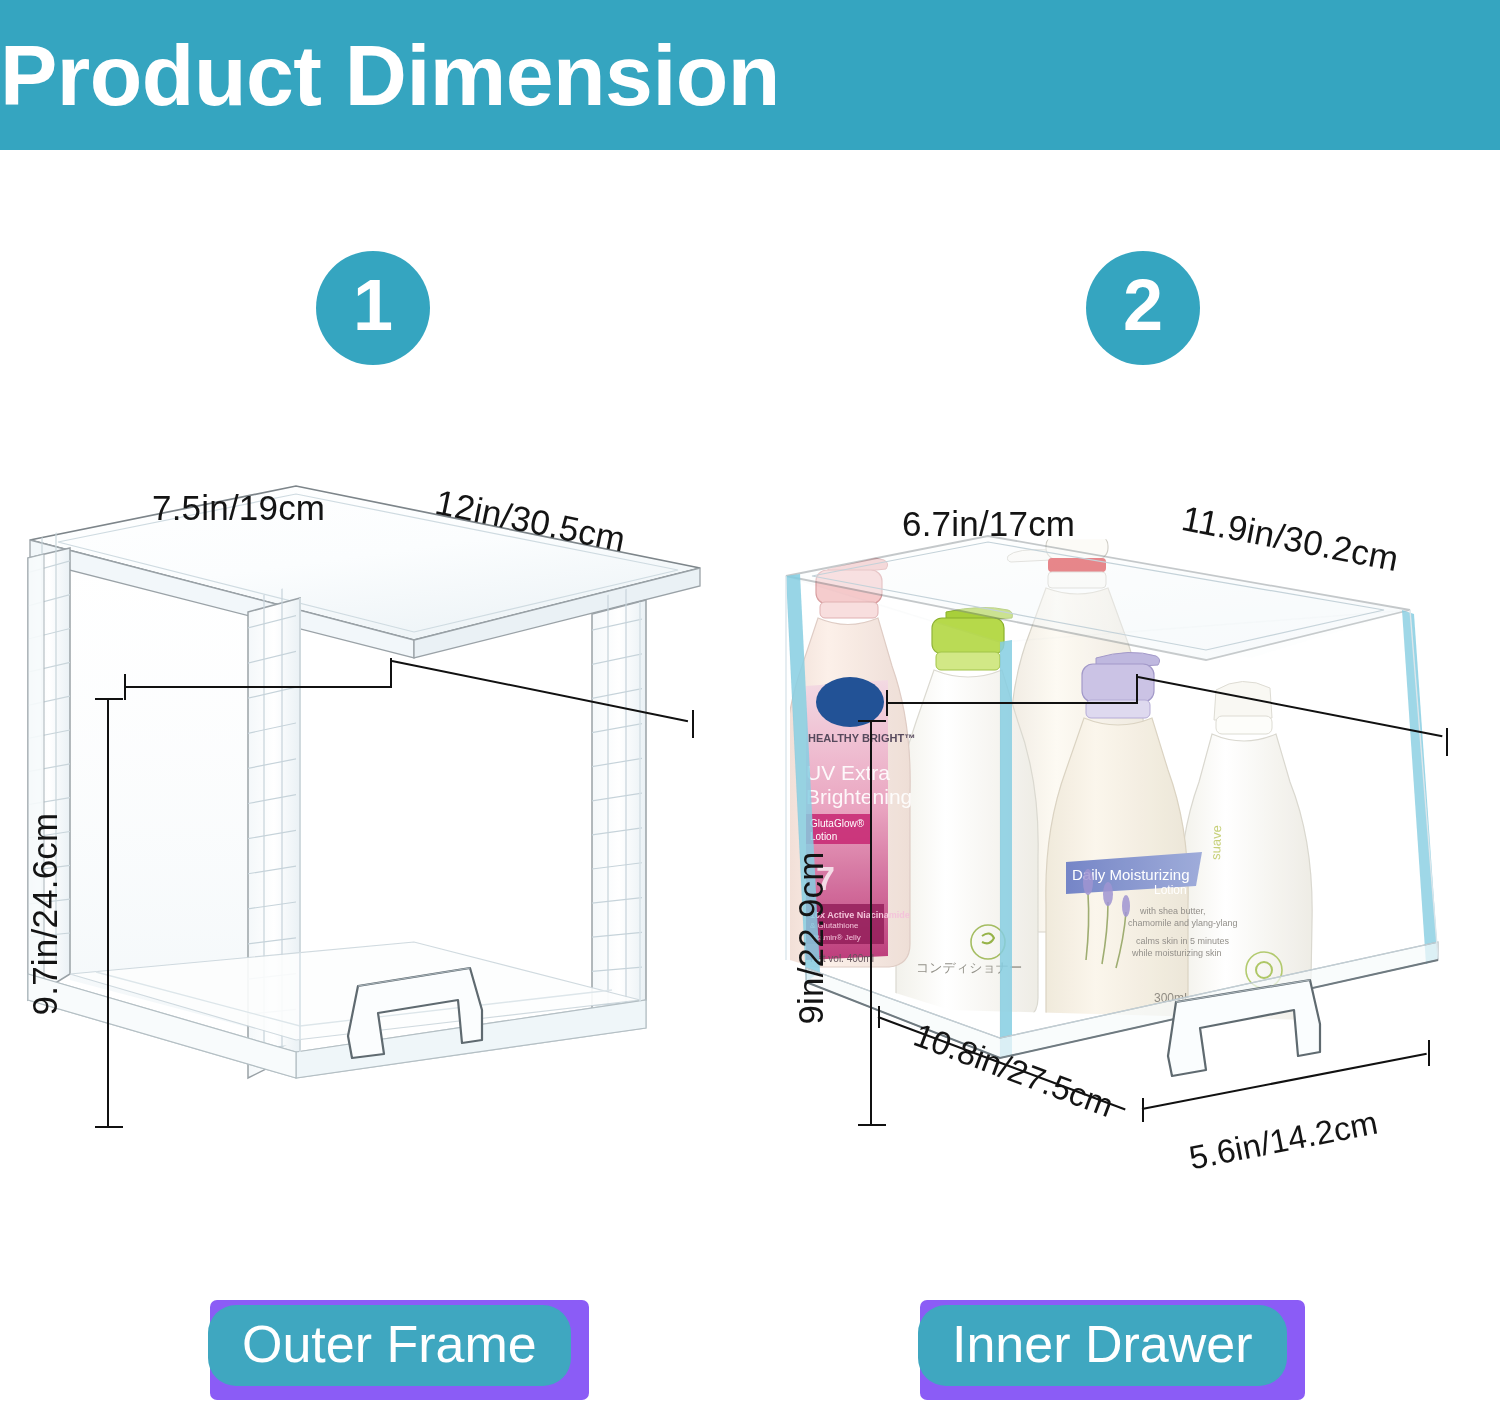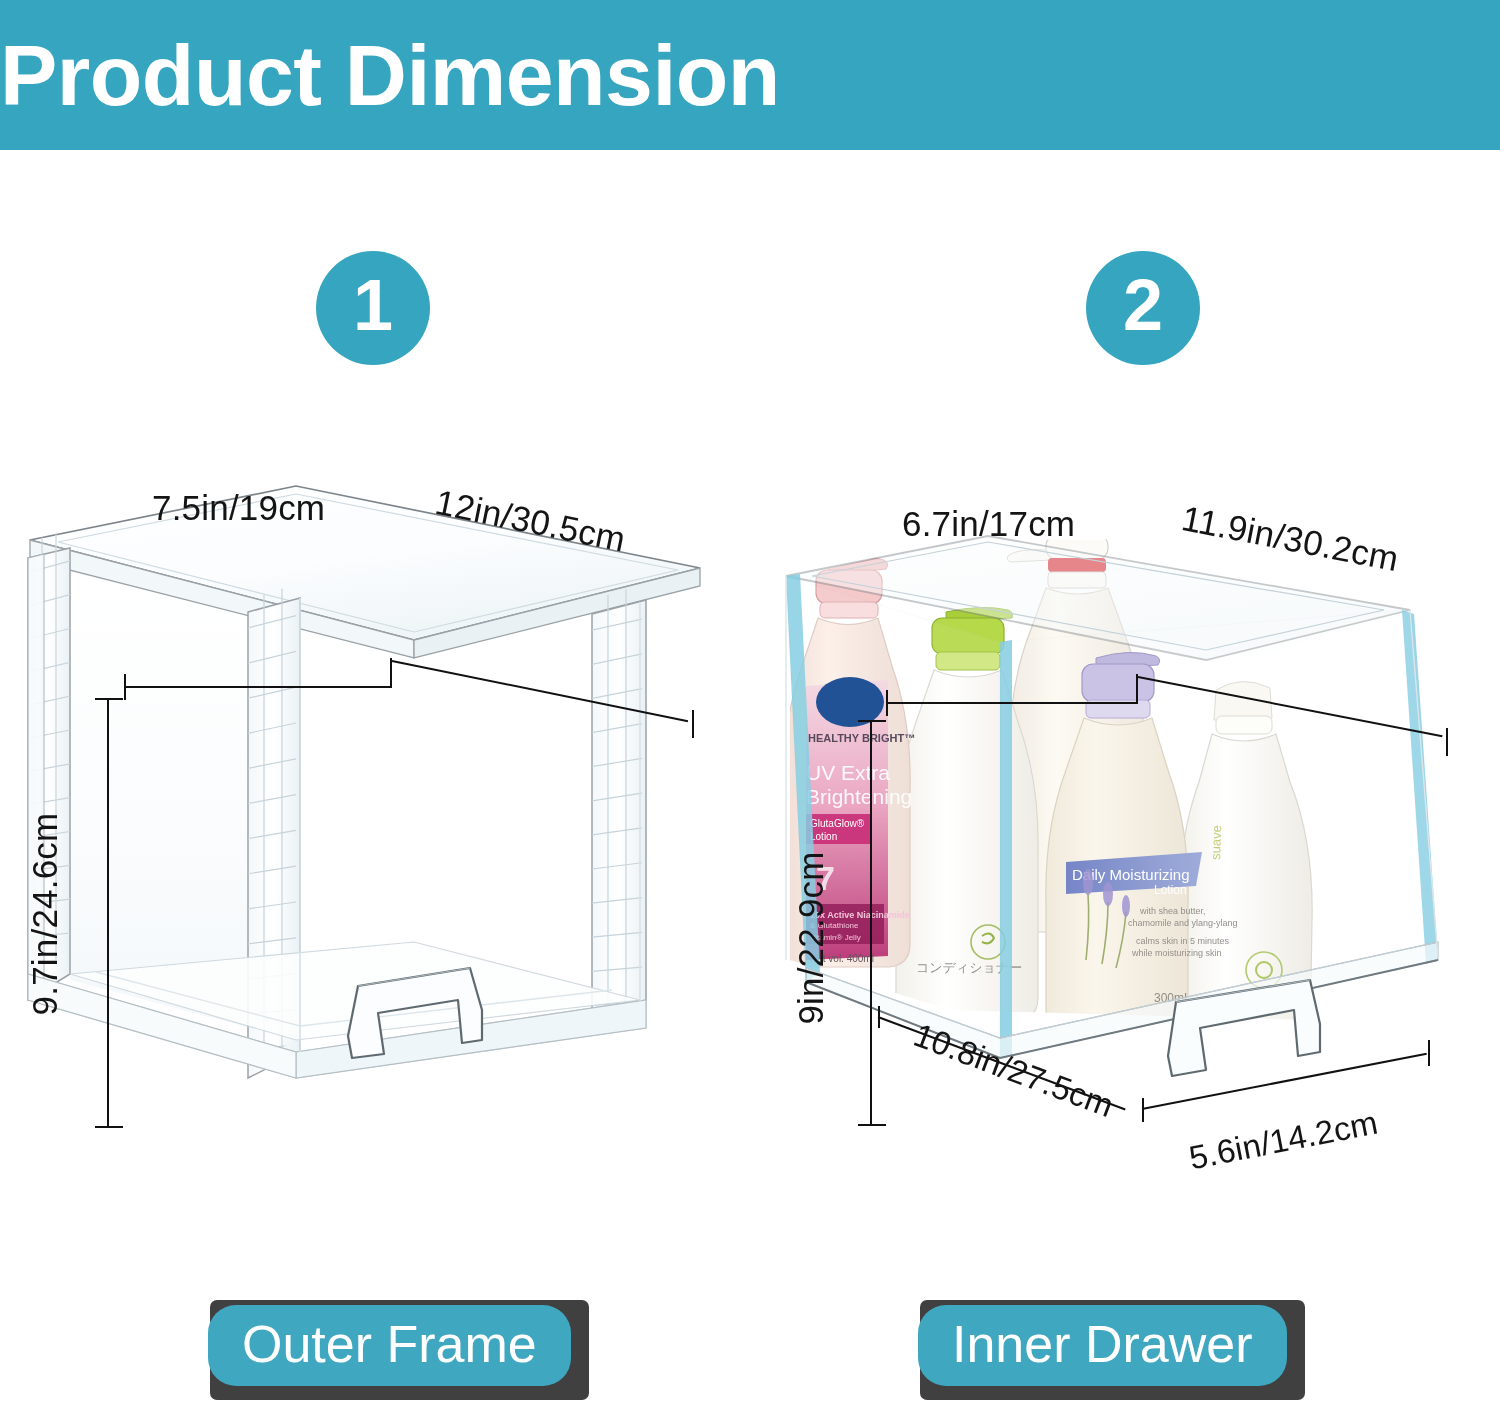--- a/index.html
+++ b/index.html
@@ -42,21 +42,21 @@
     color: #ffffff; font-size: 72px; font-weight: bold; line-height: 1;
     position: relative; top: -3px;
   }
   .badge-1 { left: 316px; top: 101px; }
   .badge-2 { left: 336px; top: 101px; }
 
   
   .pill-wrap { position: absolute; bottom: 12px; }
   .pill-outer {
     position: relative;
-    background: #404040;
+    background: #8b5cf6;
     border-radius: 7px;
     padding: 11px 12px 8px 4px;
     display: inline-block;
   }
   .pill-inner {
     background: #3FA7C0;
     border-radius: 28px;
     padding: 13px 34px 16px 34px;
     position: relative;
     left: -6px; top: -6px;

